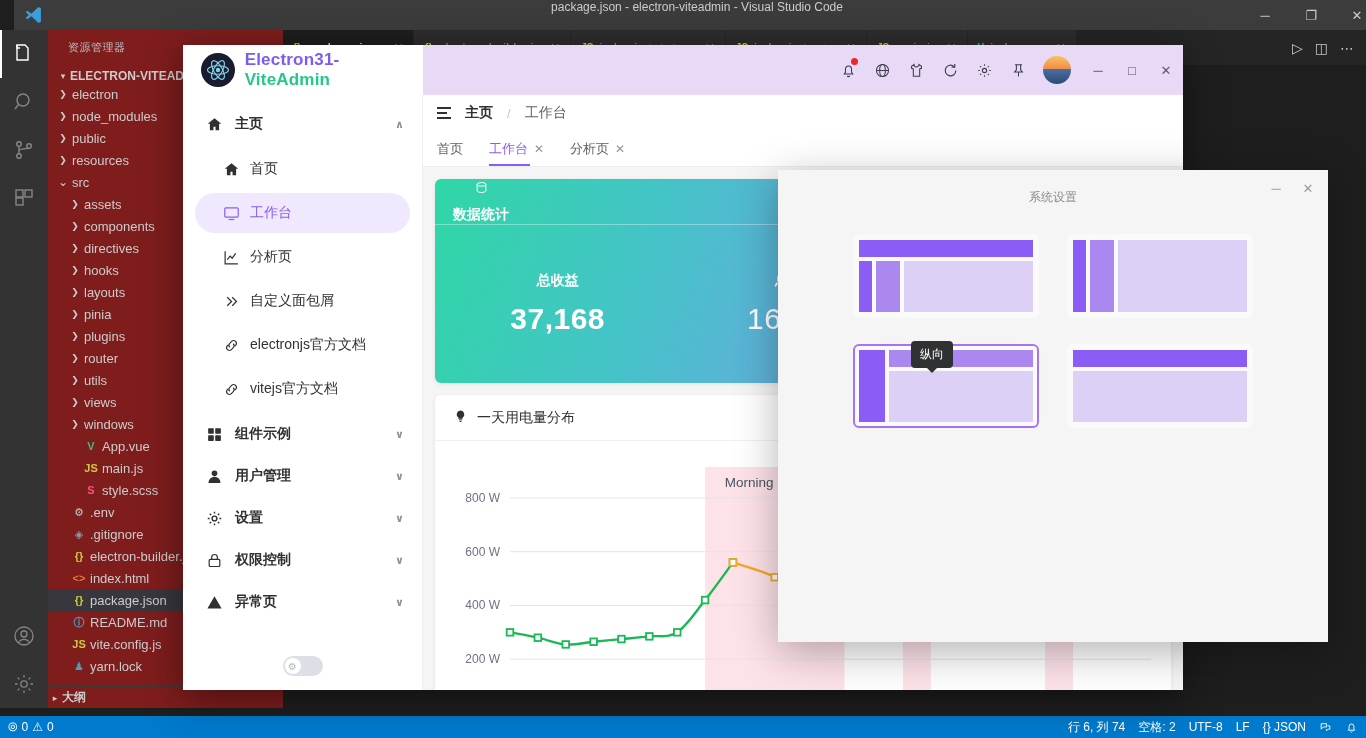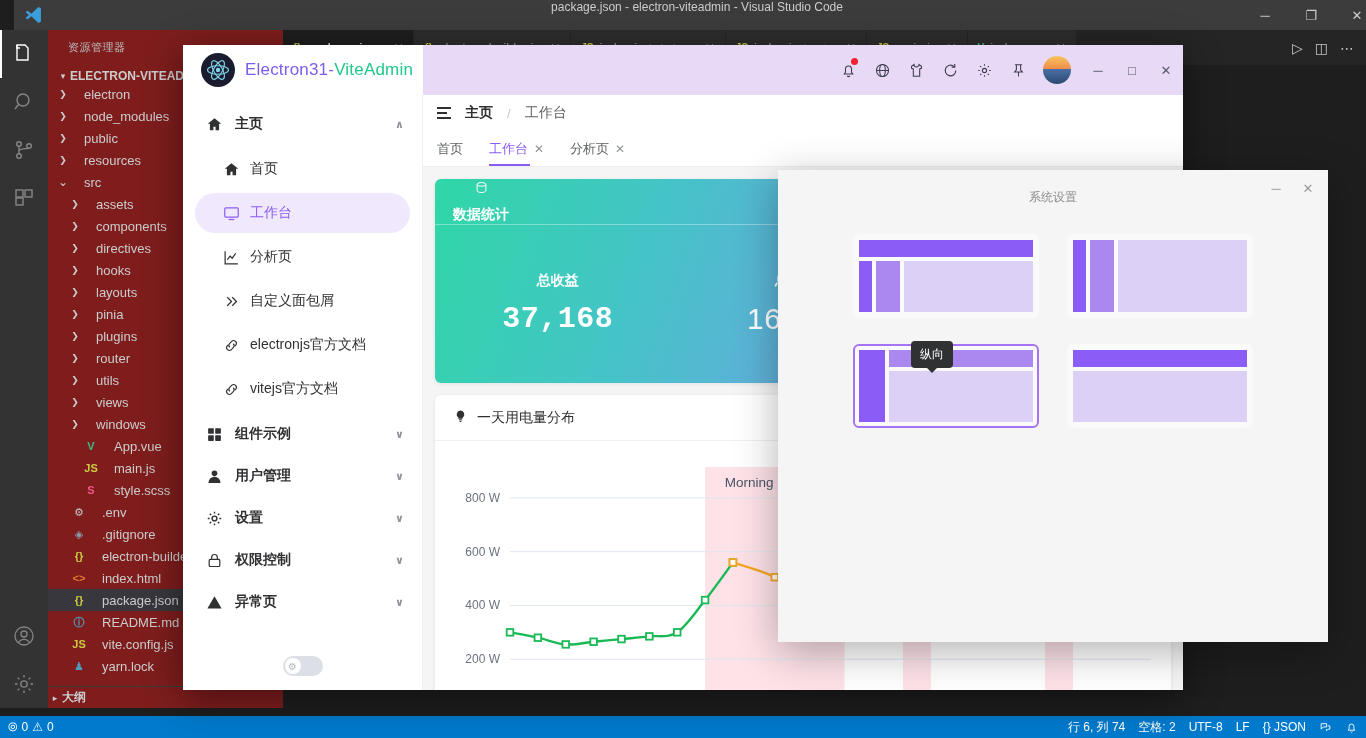--- a/index.html
+++ b/index.html
@@ -37,21 +37,21 @@
     background:#7f1d1d; color:#cccccc;
   }
   .sb-head { height:35px; display:flex; align-items:center; justify-content:space-between; padding:0 10px 0 20px; font-size:11px; color:#bbbbbb; letter-spacing:.5px;}
   .sb-dots { color:#cccccc; font-size:14px; letter-spacing:1px;}
   .sb-rootrow { height:22px; display:flex; align-items:center; font-size:12px; font-weight:bold; padding-left:8px; color:#cccccc;}
   .tree { font-size:13px; }
   .trow { height:22px; display:flex; align-items:center; color:#cccccc; padding-right:6px; white-space:nowrap; }
   .trow.sel { background:#37373d; }
   .chev { width:14px; display:inline-block; text-align:center; font-size:9px; color:#cccccc; flex:0 0 14px;}
   .ficon { width:18px; text-align:center; font-size:11px; flex:0 0 18px; font-weight:bold;}
-  .tlabel { margin-left:14px; }
+  .tlabel { margin-left:2px; }
   .sb-outline { position:absolute; left:0; bottom:0; width:235px; height:22px; border-top:1px solid #3c3c3c; display:flex; align-items:center; font-size:12px; font-weight:bold; color:#cccccc;}
 
   .vsc-tabs {
     position:absolute; left:283px; top:30px; width:1083px; height:35px;
     background:#252526; display:flex; overflow:hidden;
   }
   .vtab { height:35px; display:flex; align-items:center; gap:6px; padding:0 10px; background:#2d2d2d; color:#969696; font-size:13px; border-right:1px solid #252526; white-space:nowrap;}
   .vtab.active { background:#1e1e1e; color:#ffffff; }
   .vtab .ext { font-size:10px; font-weight:bold; }
   .vtab .dim { color:#6e6e6e; font-size:11px; }
@@ -90,21 +90,21 @@
     display:flex; align-items:center;
   }
   .app-logo-area {
     width:240px; height:50px; display:flex; align-items:center; gap:10px; padding-left:18px;
     background:#ffffff;
   }
   .logo-circle {
     width:34px; height:34px; border-radius:50%;
     background:#1b1b2f; display:flex; align-items:center; justify-content:center;
   }
-  .app-title { font-size:17px; font-weight:normal; letter-spacing:.2px;}
+  .app-title { font-size:17px; font-weight:bold; letter-spacing:.2px;}
   .app-title .p1 { color:#7c5cf0; }
   .app-title .p2 { color:#21c98a; }
   .app-topbar {
     flex:1; height:50px; background:#e8d9f7;
     display:flex; align-items:center; justify-content:flex-end; gap:0;
   }
   .tb-icon { width:34px; height:50px; display:flex; align-items:center; justify-content:center; color:#3d3d4e; position:relative; }
   .tb-badge { position:absolute; top:13px; right:7px; width:7px; height:7px; border-radius:50%; background:#f5222d; }
   .tb-avatar { width:28px; height:28px; border-radius:50%; margin:0 10px 0 8px;
     background:linear-gradient(180deg,#f7c35f 0%,#ef8f4a 45%,#4a6fa5 46%,#2c4a70 100%); }
@@ -153,21 +153,21 @@
   .content { padding:12px; height:523px; overflow:hidden; position:relative;}
   .stat-card { border-radius:6px; overflow:hidden; box-shadow:0 1px 4px rgba(0,0,0,.08);
     background:linear-gradient(110deg,#2fd7a6 0%,#45c3c8 30%,#6aa8e0 60%,#b27ee8 100%); }
   .stat-head { height:46px; display:flex; align-items:center; justify-content:space-between; padding:0 18px;
     border-bottom:1px solid rgba(255,255,255,.35); color:#ffffff; font-size:14px; font-weight:bold;}
   .stat-head .lft { display:flex; align-items:center; gap:8px;flex-direction:column; }
   .stat-body { height:158px; display:flex; align-items:center; }
   .stat-cell { flex:1; text-align:center; color:#ffffff; }
   .stat-label { font-size:14px; font-weight:bold; margin-bottom:12px; }
   .stat-value { font-size:30px; letter-spacing:.5px;}
-  .stat-value.b { font-weight:bold;font-family:Liberation Mono, monospace; }
+  .stat-value.b { font-weight:bold; }
 
   .chart-card { margin-top:12px; background:#ffffff; border-radius:6px; box-shadow:0 1px 4px rgba(0,0,0,.08); overflow:hidden;}
   .chart-head { height:46px; display:flex; align-items:center; gap:9px; padding:0 18px; border-bottom:1px solid #f0f0f0; font-size:14px; color:#303133;}
   .chart-body { position:relative; height:290px; }
 
   
   .sysdlg {
     position:absolute; left:778px; top:170px; width:550px; height:472px;
     background:#f5f5f5; box-shadow:0 10px 40px rgba(0,0,0,.30);
   }

